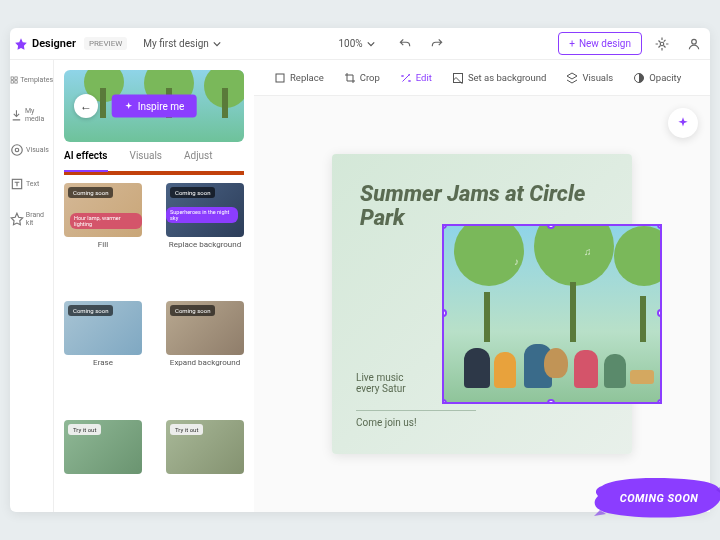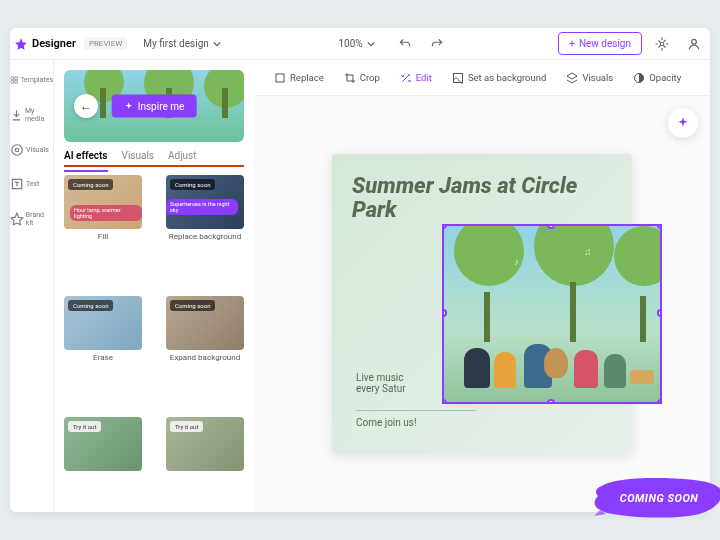--- a/index.html
+++ b/index.html
@@ -23,21 +23,21 @@
 .panel{width:200px;padding:10px;display:flex;flex-direction:column;gap:8px;overflow:hidden}
 .preview-img{height:72px;border-radius:6px;background:linear-gradient(180deg,#8fd4e8 0%,#6ec29a 100%);position:relative;overflow:hidden}
 .tree{position:absolute;border-radius:50%;background:#7ab85a}
 .t1{width:40px;height:40px;top:-8px;left:20px}
 .t2{width:50px;height:50px;top:-12px;left:80px}
 .t3{width:44px;height:44px;top:-6px;left:140px}
 .trunk{position:absolute;width:6px;height:30px;background:#5a7a3a;bottom:24px}
 .tr1{left:36px}.tr2{left:102px}.tr3{left:158px}
 .back-btn{position:absolute;left:10px;top:50%;transform:translateY(-50%);width:24px;height:24px;background:#fff;border-radius:50%;display:flex;align-items:center;justify-content:center;font-size:12px;color:#333;box-shadow:0 1px 4px rgba(0,0,0,.2)}
 .inspire{position:absolute;left:50%;top:50%;transform:translate(-50%,-50%);background:#8b3dff;color:#fff;padding:6px 12px;border-radius:4px;font-size:10px;display:flex;align-items:center;gap:4px}
-.tabs{display:flex;gap:14px;font-size:10px;color:#888;border-bottom:2px solid #c2410c;padding-bottom:0}
+.tabs{display:flex;gap:22px;font-size:10px;color:#888;border-bottom:4px solid #c2410c;padding-bottom:6px}
 .tab{cursor:pointer;padding-bottom:4px}
 .tab.active{color:#000;font-weight:600;border-bottom:2px solid #8b3dff;margin-bottom:-7px}
 .grid{display:grid;grid-template-columns:1fr 1fr;gap:24px;overflow-y:auto;flex:1}
 .card{display:flex;flex-direction:column;gap:3px}
 .card-img{height:54px;border-radius:4px;position:relative;overflow:hidden}
 .cs-badge{position:absolute;top:4px;left:4px;background:rgba(0,0,0,.6);color:#fff;font-size:6px;padding:2px 5px;border-radius:3px;display:flex;align-items:center;gap:2px}
 .try-badge{position:absolute;top:4px;left:4px;background:rgba(240,240,240,.95);color:#333;font-size:6px;padding:2px 5px;border-radius:3px}
 .card-label{font-size:8px;color:#555;text-align:center}
 .pill{position:absolute;font-size:5.5px;padding:2px 4px;border-radius:6px;color:#fff}
 .c1{background:linear-gradient(135deg,#d4b896,#c9a678)}
@@ -46,21 +46,21 @@
 .c4{background:linear-gradient(135deg,#b8a890,#8f7d6a)}
 .c5{background:linear-gradient(135deg,#8fb896,#6a9470)}
 .c6{background:linear-gradient(135deg,#a8b898,#849270)}
 .canvas-area{flex:1;background:#fafafa;position:relative;display:flex;flex-direction:column}
 .ctx-toolbar{height:36px;background:#fff;border-bottom:1px solid #eee;display:flex;align-items:center;padding:0 12px;gap:4px;font-size:9.5px;color:#555}
 .ctx-item{display:flex;align-items:center;gap:4px;padding:4px 8px;border-radius:4px;cursor:pointer}
 .ctx-item.active{color:#8b3dff}
 .ctx-item svg{width:12px;height:12px}
 .canvas-wrap{flex:1;display:flex;align-items:center;justify-content:center;position:relative}
 .fab{position:absolute;top:12px;right:12px;width:30px;height:30px;background:#fff;border-radius:50%;box-shadow:0 2px 8px rgba(0,0,0,.12);display:flex;align-items:center;justify-content:center;color:#8b3dff}
-.poster{width:300px;height:300px;background:linear-gradient(135deg,#d4e8d8 0%,#e8f0ea 100%);border-radius:4px;position:relative;padding:20px;box-shadow:0 2px 12px rgba(0,0,0,.1)}
+.poster{width:300px;height:300px;background:linear-gradient(135deg,#d4e8d8 0%,#e8f0ea 100%);border-radius:4px;position:relative;padding:28px;box-shadow:0 2px 12px rgba(0,0,0,.1)}
 .poster h1{font-size:22px;font-weight:800;font-style:italic;color:#5a6b52;line-height:1.1}
 .poster-sub{position:absolute;bottom:60px;left:24px;font-size:10px;color:#5a6b52}
 .poster-cta{position:absolute;bottom:26px;left:24px;font-size:10px;color:#5a6b52;padding-top:6px;border-top:1px solid #aac0ae;width:120px}
 .sel{position:absolute;top:70px;left:110px;width:220px;height:180px;border:2px solid #8b3dff;background:linear-gradient(180deg,#8fd4e8 0%,#b8e0c8 60%,#8fc49a 100%);overflow:hidden}
 .sel .tree{background:#7ab85a}
 .sel .st1{width:70px;height:70px;top:-10px;left:10px}
 .sel .st2{width:80px;height:80px;top:-20px;left:90px}
 .sel .st3{width:60px;height:60px;top:0;left:170px}
 .sel .trunk{background:#5a7a3a}
 .sel .str1{left:40px;bottom:60px;height:50px}

